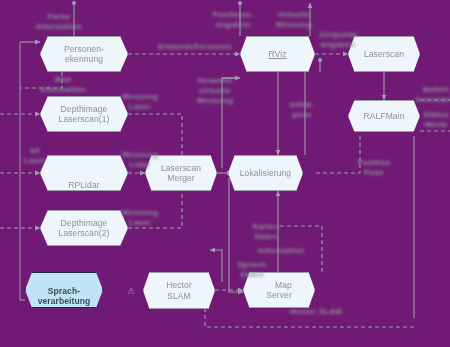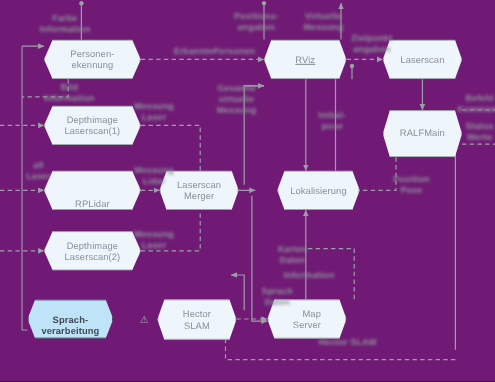--- a/index.html
+++ b/index.html
@@ -147,31 +147,31 @@
         <span class="lbl" style="white-space: pre-line;">Laserscan
 Merger</span>
       </div>
       <div class="node" style="left: 143px; top: 272px; width: 72px; height: 37px;">
         <span class="lbl" style="white-space: pre-line;">Hector
 SLAM</span>
       </div>
       <div class="node" style="left: 240px; top: 36px; width: 75px; height: 36px;">
         <span class="lbl" style="white-space: pre-line; text-decoration: underline;">RViz</span>
       </div>
-      <div class="node" style="left: 252px; top: 155px; width: 75px; height: 36px;">
+      <div class="node" style="left: 228px; top: 155px; width: 75px; height: 36px;">
         <span class="lbl" style="white-space: pre-line;">Lokalisierung</span>
       </div>
       <div class="node" style="left: 243px; top: 272px; width: 72px; height: 36px; text-align: right;">
         <span class="lbl" style="white-space: pre-line;">Map
 Server</span>
       </div>
       <div class="node" style="left: 348px; top: 36px; width: 72px; height: 36px;">
         <span class="lbl" style="white-space: pre-line;">Laserscan</span>
       </div>
-      <div class="node" style="left: 348px; top: 100px; width: 72px; height: 43px;">
+      <div class="node" style="left: 348px; top: 100px; width: 72px; height: 32px;">
         <span class="lbl" style="white-space: pre-line;">RALFMain</span>
       </div>
     </div>
 
   <div id="labels">
       <div class="elabel" style="left: 24px; top: 12px; width: 70px;">Farbe
 Information</div>
       <div class="elabel" style="left: 28px; top: 75px; width: 70px;">Bild
 Information</div>
       <div class="elabel" style="left: 112px; top: 92px; width: 56px;">Messung

